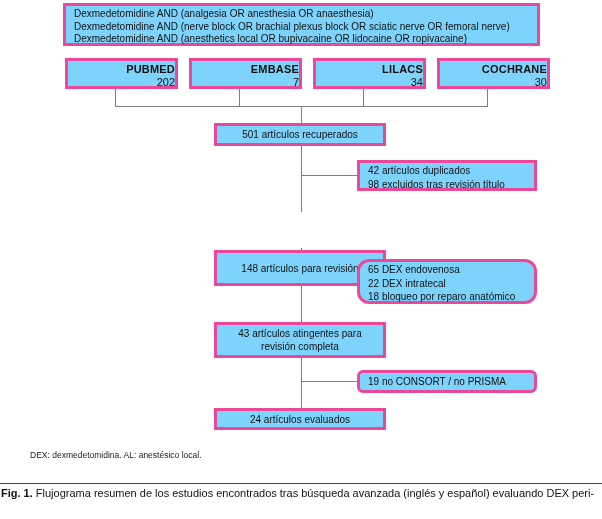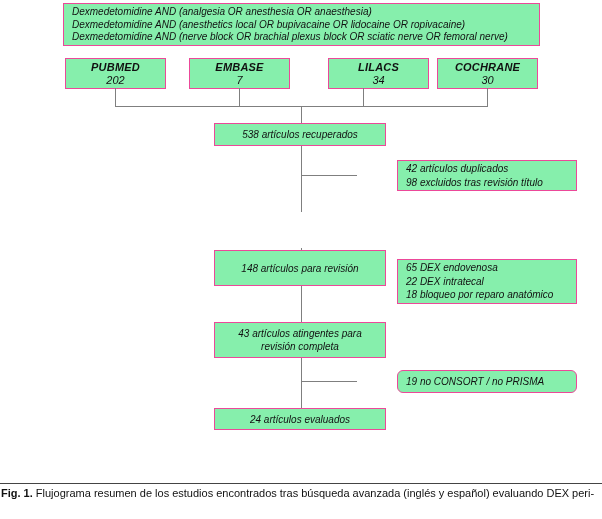--- a/index.html
+++ b/index.html
@@ -7,62 +7,60 @@
     position: relative;
     width: 602px;
     height: 519px;
     background: #ffffff;
     font-family: "Liberation Sans", sans-serif;
     color: #111111;
     overflow: hidden;
   }
   .box {
     position: absolute;
-    border: 1px solid #ec4899;
-    background: #86efac;
+    border: 3px solid #ec4899;
+    background: #7dd3fc;
     box-sizing: border-box;
-    font-style: italic;
   }
   
   .search-box {
     left: 63px; top: 3px; width: 477px; height: 43px;
     font-size: 10px; line-height: 12.6px;
     padding: 2px 4px 0 8px;
     white-space: nowrap;
   }
   
   .db-box {
-    top: 58px; width: 101px; height: 31px;
-    text-align: center; font-size: 11px; line-height: 13px;
+    top: 58px; width: 113px; height: 31px;
+    text-align: right; font-size: 11px; line-height: 13px;
     padding-top: 2px;
   }
   .db-pubmed   { left: 65px; }
   .db-embase   { left: 189px; }
-  .db-lilacs   { left: 328px; }
+  .db-lilacs   { left: 313px; }
   .db-cochrane { left: 437px; }
   .db-name { font-weight: bold; letter-spacing: 0.2px; }
   
   .main-box {
     left: 214px; width: 172px;
     text-align: center; font-size: 10px; line-height: 13px;
     display: flex; flex-direction: column; justify-content: center;
   }
   .mb-retrieved { top: 123px; height: 23px; }
   .mb-abstract  { top: 212px; height: 36px; margin-top: 38px; }
   .mb-full      { top: 322px; height: 36px; }
   .mb-evaluated { top: 408px; height: 22px; }
   
   .side-box {
     left: 357px; width: 180px;
     font-size: 10px; line-height: 13.5px;
     padding: 1px 2px 0 8px;
-    margin-left: 40px;
   }
   .sb-title     { top: 160px; height: 31px; }
-  .sb-abstract  { top: 259px; height: 45px; }
+  .sb-abstract  { top: 259px; height: 45px; border-radius: 12px; }
   .sb-reporting { top: 370px; height: 23px; display: flex; align-items: center; border-radius: 6px; }
   
   .v-line { position: absolute; width: 1px; background: #7f7f7f; }
   .h-line { position: absolute; height: 1px; background: #7f7f7f; }
   .stub-1 { left: 115px; top: 88px; height: 18px; }
   .stub-2 { left: 239px; top: 88px; height: 18px; }
   .stub-3 { left: 363px; top: 88px; height: 18px; }
   .stub-4 { left: 487px; top: 88px; height: 18px; }
   .merge-h   { left: 115px; top: 106px; width: 373px; }
   .drop-1    { left: 301px; top: 106px; height: 17px; }
@@ -88,22 +86,22 @@
   }
   .caption-label { font-weight: bold; }
 </style>
 </head>
 <body>
 
 <div class="figure">
 
   <div class="box search-box">
     <div>Dexmedetomidine AND (analgesia OR anesthesia OR anaesthesia)</div>
+    <div>Dexmedetomidine AND (nerve block OR brachial plexus block OR sciatic nerve OR femoral nerve)</div>
     <div>Dexmedetomidine AND (anesthetics local OR bupivacaine OR lidocaine OR ropivacaine)</div>
-    <div>Dexmedetomidine AND (nerve block OR brachial plexus block OR sciatic nerve OR femoral nerve)</div>
   </div>
 
   <div class="box db-box db-pubmed">
     <div class="db-name">PUBMED</div>
     <div class="db-count">202</div>
   </div>
   <div class="box db-box db-embase">
     <div class="db-name">EMBASE</div>
     <div class="db-count">7</div>
   </div>
@@ -123,21 +121,21 @@
   <div class="h-line merge-h"></div>
   <div class="v-line drop-1"></div>
   <div class="v-line drop-2"></div>
   <div class="v-line drop-3"></div>
   <div class="v-line drop-4"></div>
   <div class="h-line branch-1"></div>
   <div class="h-line branch-2"></div>
   <div class="h-line branch-3"></div>
 
   <div class="box main-box mb-retrieved">
-    <div>538 artículos recuperados</div>
+    <div>501 artículos recuperados</div>
   </div>
   <div class="box main-box mb-abstract">
     <div>148 artículos para revisión</div>
   </div>
   <div class="box main-box mb-full">
     <div>43 artículos atingentes para</div>
     <div>revisión completa</div>
   </div>
   <div class="box main-box mb-evaluated">
     <div>24 artículos evaluados</div>
@@ -149,19 +147,20 @@
   </div>
   <div class="box side-box sb-abstract">
     <div>65 DEX endovenosa</div>
     <div>22 DEX intratecal</div>
     <div>18 bloqueo por reparo anatómico</div>
   </div>
   <div class="box side-box sb-reporting">
     <div>19 no CONSORT / no PRISMA</div>
   </div>
 
+  <div class="footnote">DEX: dexmedetomidina. AL: anestésico local.</div>
 
   <div class="caption-rule"></div>
   <div class="caption">
     <div><span class="caption-label">Fig. 1.</span> <span>Flujograma resumen de los estudios encontrados tras búsqueda avanzada (inglés y español) evaluando DEX peri-</span></div>
   </div>
 
 </div>
 
 </body></html>

